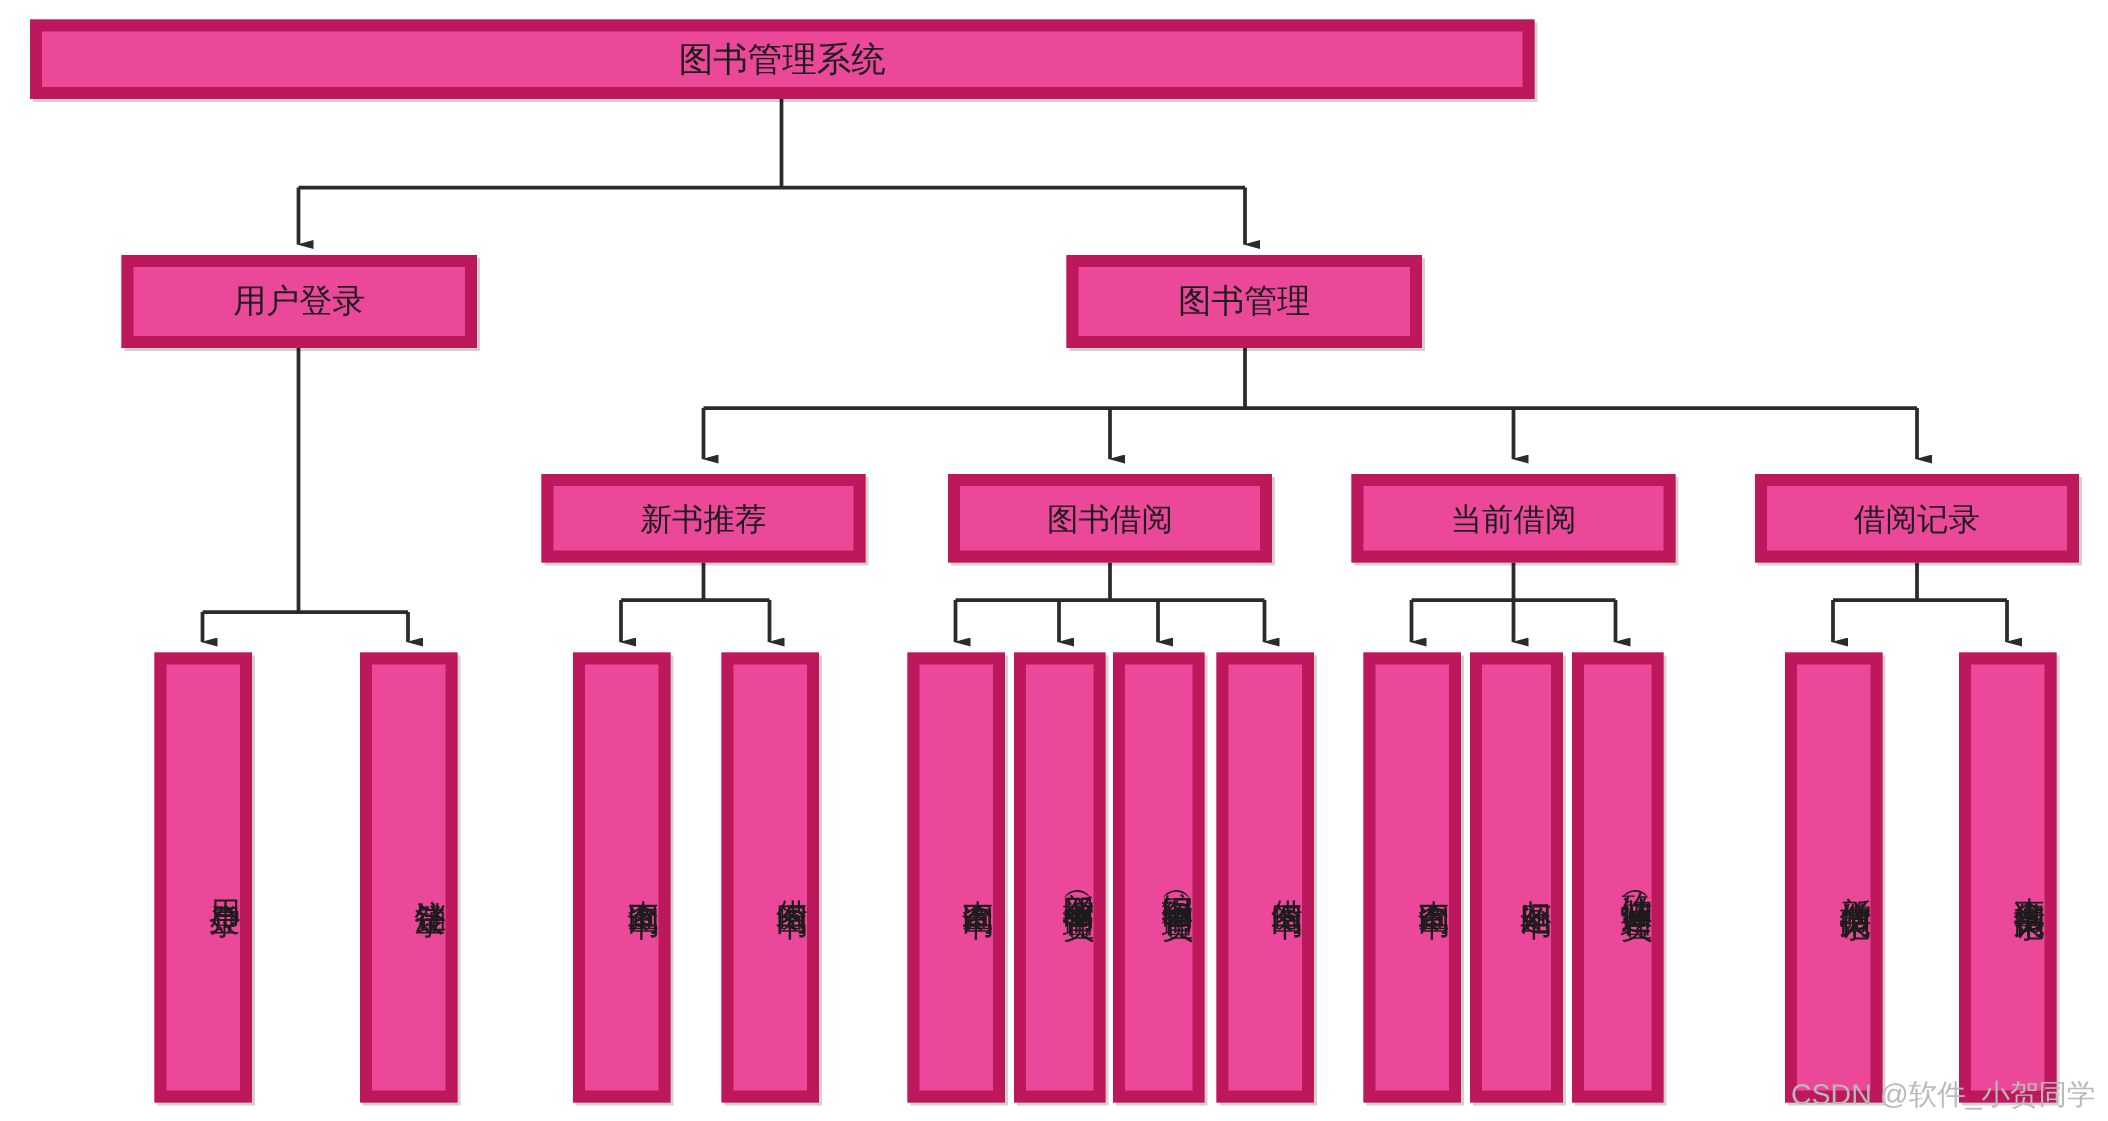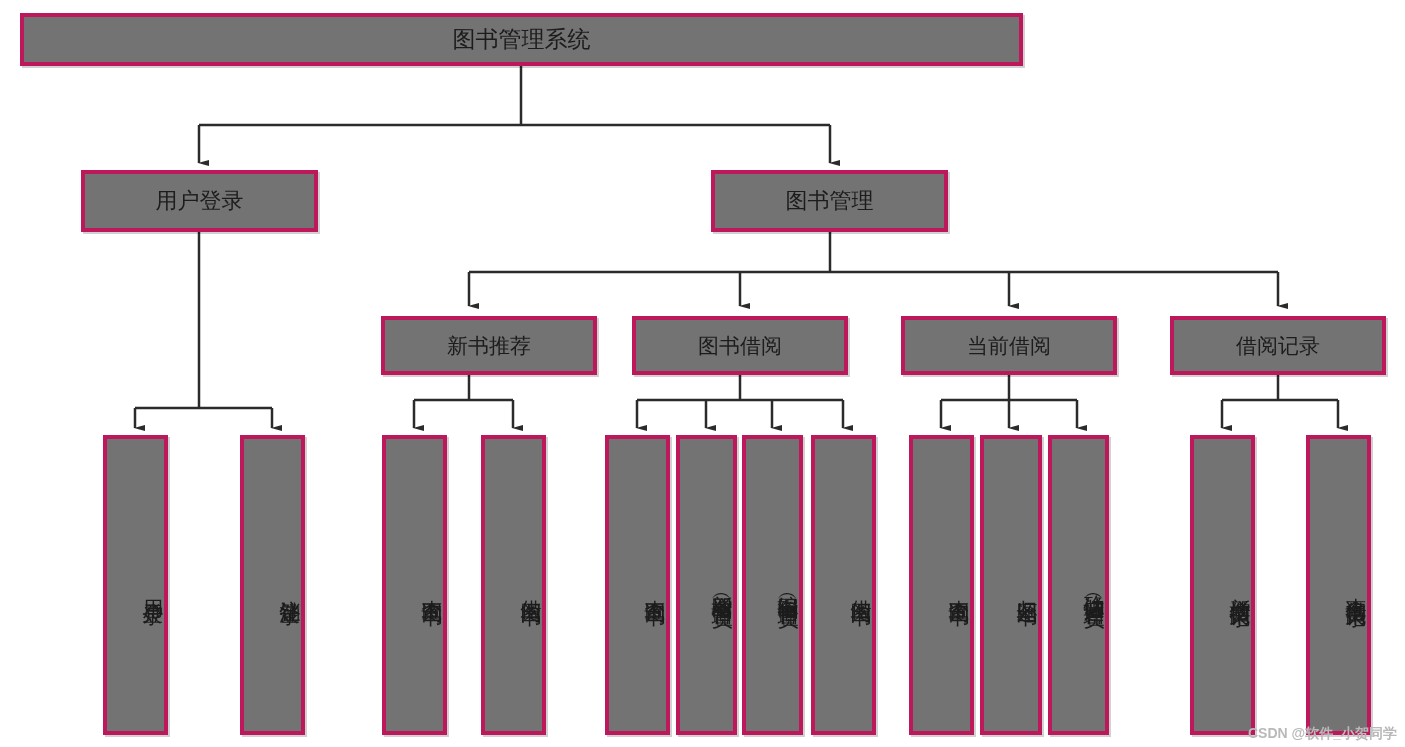--- a/index.html
+++ b/index.html
@@ -20,22 +20,22 @@
   svg#wires {
     position: absolute;
     left: 0;
     top: 0;
     width: 1405px;
     height: 747px;
   }
   .node {
     position: absolute;
     box-sizing: border-box;
-    background: #737373;
-    border: 4px solid #be185d;
+    background: #ec4899;
+    border: 8px solid #be185d;
     box-shadow: 2px 2px 0 rgba(0,0,0,0.18);
     display: flex;
     align-items: center;
     justify-content: center;
     color: #1c1c1c;
     z-index: 2;
   }
   .node.root   { font-size: 23px; }
   .node.lvl1   { font-size: 22px; }
   .node.lvl2   { font-size: 21px; }
@@ -51,25 +51,24 @@
   .node.leaf .lbl {
     writing-mode: vertical-rl;
     text-orientation: upright;
     line-height: 1.0;
   }
   .node .lbl { white-space: pre; }
   .watermark {
     position: absolute;
     right: 8px;
     bottom: 4px;
-    font-size: 14px;
+    font-size: 19px;
     color: #b9b9b9;
     z-index: 3;
     white-space: nowrap;
-    font-weight: bold;
   }
 </style>
 </head>
 <body>
 
 <div id="canvas">
 
   <svg id="wires" viewBox="0 0 1405 747">
     <defs>
       <marker id="arrow" markerWidth="10" markerHeight="12" refX="3" refY="10" orient="auto" markerUnits="userSpaceOnUse">
@@ -126,21 +125,21 @@
     <span class="lbl">图书管理系统</span>
   </div>
 
   <div class="node lvl1" style="left:81px; top:170px; width:237px; height:62px;">
     <span class="lbl">用户登录</span>
   </div>
   <div class="node lvl1" style="left:711px; top:170px; width:237px; height:62px;justify-content:center;">
     <span class="lbl">图书管理</span>
   </div>
 
-  <div class="node lvl2" style="left:361px; top:316px; width:216px; height:59px;margin-left:20px;">
+  <div class="node lvl2" style="left:361px; top:316px; width:216px; height:59px;">
     <span class="lbl">新书推荐</span>
   </div>
   <div class="node lvl2" style="left:901px; top:316px; width:216px; height:59px;">
     <span class="lbl">当前借阅</span>
   </div>
   <div class="node lvl2" style="left:632px; top:316px; width:216px; height:59px;">
     <span class="lbl">图书借阅</span>
   </div>
   <div class="node lvl2" style="left:1170px; top:316px; width:216px; height:59px;">
     <span class="lbl">借阅记录</span>

